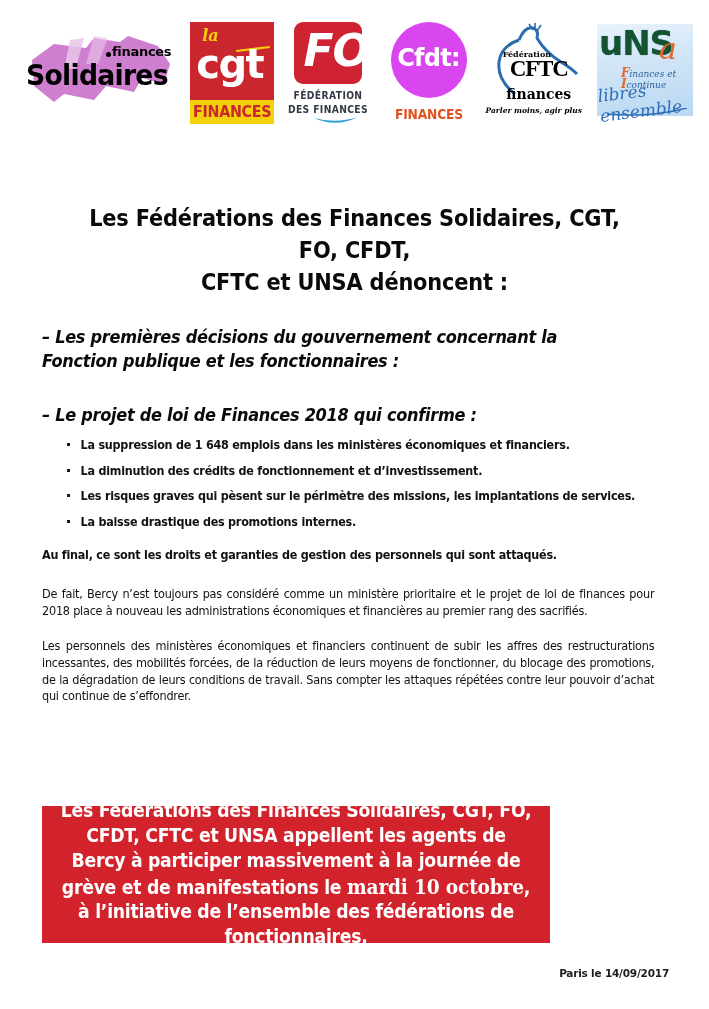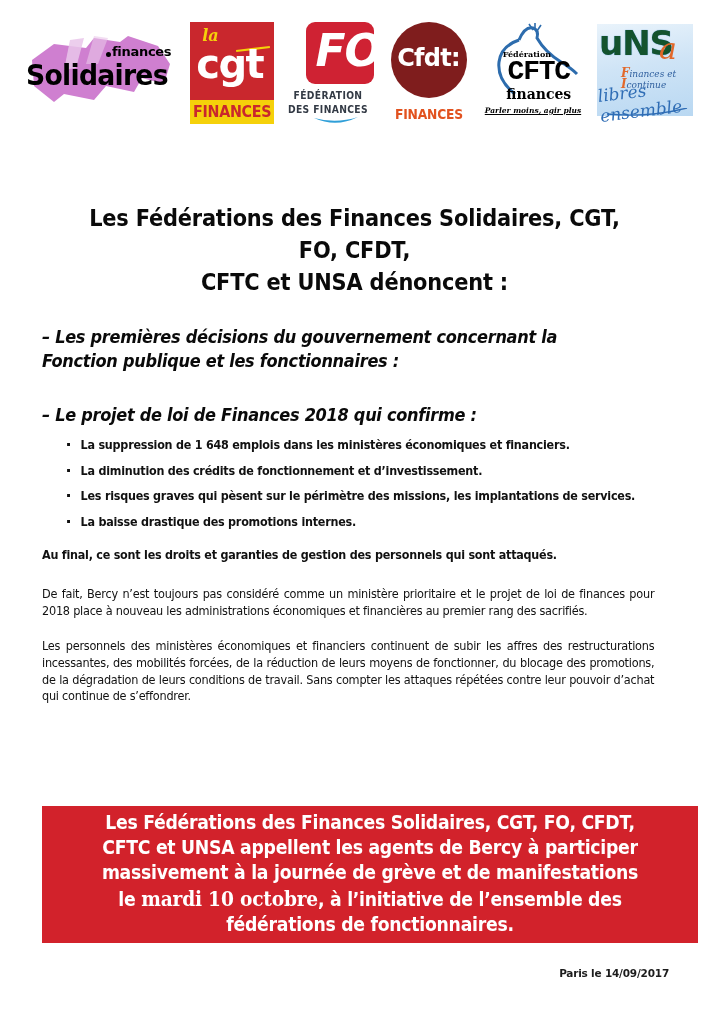--- a/index.html
+++ b/index.html
@@ -107,21 +107,20 @@
     transform: scaleX(0.95);
   }
 
   
   .logo-fo { width: 88px; height: 108px; }
   .fo-box {
     position: absolute; left: 10px; top: 0;
     width: 68px; height: 62px;
     background: #cf2233;
     border-radius: 9px;
-    margin-left: 12px;
   }
   .fo-box span {
     position: absolute; left: 9px; top: 4px;
     font-family: "DejaVu Sans", sans-serif;
     font-weight: bold;
     font-style: italic;
     font-size: 44px;
     color: #fff;
     letter-spacing: -1px;
     line-height: 1.15;
@@ -142,21 +141,21 @@
   .fo-swoosh {
     position: absolute; left: 30px; top: 94px;
     width: 44px; height: 10px;
   }
 
   
   .logo-cfdt { width: 92px; height: 108px; }
   .cfdt-circle {
     position: absolute; left: 8px; top: 0;
     width: 76px; height: 76px;
-    background: #7f1d1d;
+    background: #d946ef;
     border-radius: 50%;
   }
   .cfdt-circle span {
     position: absolute; left: 0; top: 22px; width: 76px;
     text-align: center;
     font-family: "DejaVu Sans", sans-serif;
     font-weight: bold;
     font-size: 24px;
     color: #fff;
     letter-spacing: -0.7px;
@@ -179,45 +178,44 @@
     position: absolute; left: 18px; top: 27px;
     font-family: "DejaVu Serif", serif;
     font-weight: bold;
     font-size: 8px;
     color: #000;
   }
   .cftc-main {
     position: absolute; left: 10px; top: 34px;
     width: 88px;
     text-align: center;
-    font-family: Liberation Mono, monospace;
-    font-weight: bold;
-    font-size: 28px;
+    font-family: Liberation Serif, serif;
+    font-weight: bold;
+    font-size: 23px;
     color: #000;
     letter-spacing: -1.2px;
   }
   .cftc-fin {
     position: absolute; left: 10px; top: 64px;
     width: 88px;
     text-align: center;
     font-family: "DejaVu Serif", serif;
     font-weight: bold;
     font-size: 14px;
     color: #000;
   }
   .cftc-tag {
     position: absolute; left: 0; top: 84px;
     width: 98px;
-    text-align: left;
+    text-align: center;
     font-family: "DejaVu Serif", serif;
     font-weight: bold;
     font-style: italic;
     font-size: 7.5px;
     color: #000;
-    text-decoration: underline;
   }
 
   
   .logo-unsa { width: 104px; height: 110px; }
   .unsa-bg {
     position: absolute; left: 4px; top: 2px;
     width: 96px; height: 92px;
     background: linear-gradient(170deg, #e9f3fb 0%, #cfe4f6 45%, #b9d8f2 100%);
   }
   .unsa-letters {
@@ -346,21 +344,21 @@
     transform-origin: left top;
   }
   .sp-8  { height: 8px; }
   .sp-18 { height: 18px; }
   .sp-22 { height: 22px; }
 
   
   .callout {
     position: absolute;
     left: 42px; top: 806px;
-    width: 656px;
+    width: 508px;
     height: 137px;
     background: #d2222b;
     display: flex;
     align-items: center;
     justify-content: center;
   }
   .callout-text {
     width: 600px;
     text-align: center;
     color: #ffffff;

